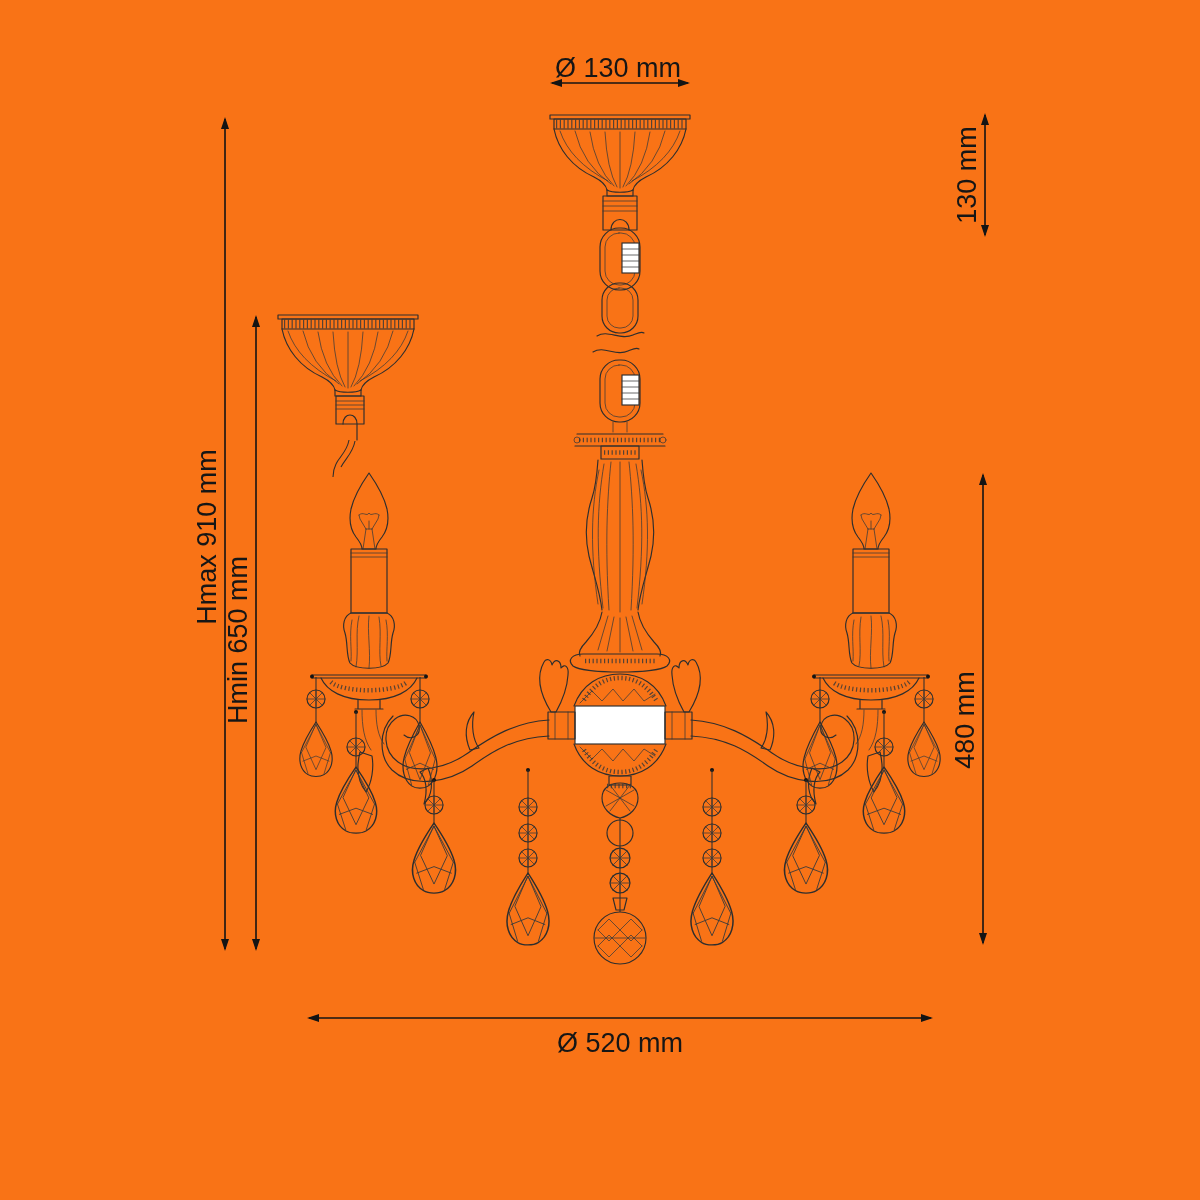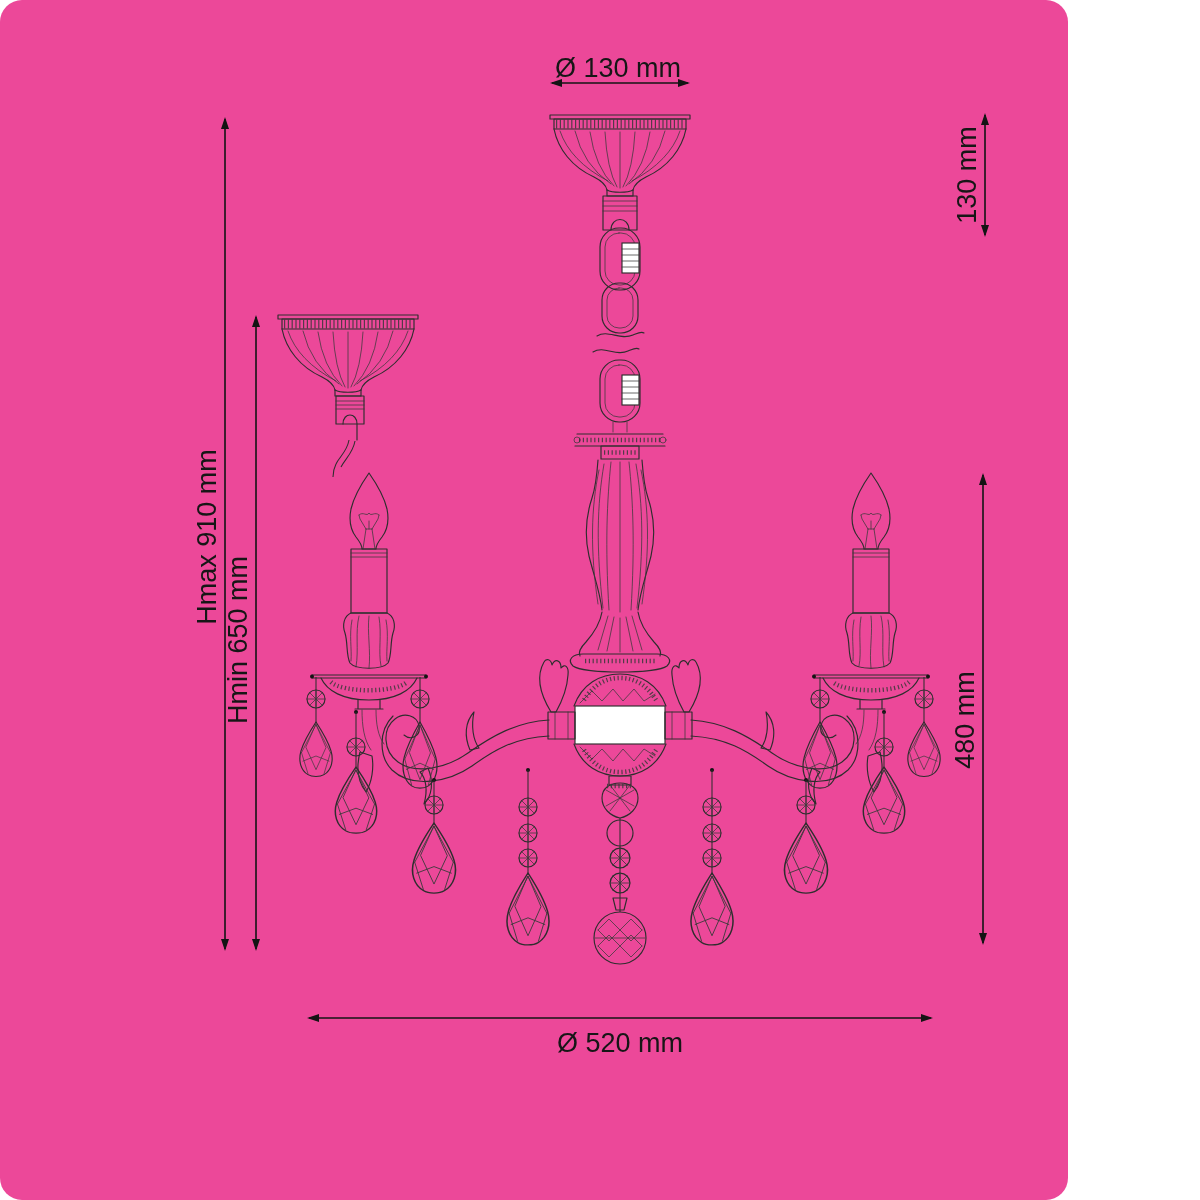--- a/index.html
+++ b/index.html
@@ -1,16 +1,16 @@
 <!DOCTYPE html>
 <html><head>
 <meta charset="utf-8">
 <style>
   html,body{margin:0;padding:0;background:#ffffff;}
-  #stage{position:relative;width:1068px;height:1200px;background:#ec4899;overflow:hidden;border-radius:22px;}
+  #stage{position:relative;width:1200px;height:1200px;background:#f97316;overflow:hidden;}
   svg{display:block;}
   .dim-text{font-family:"Liberation Sans",sans-serif;font-size:27px;fill:#161616;}
   .outline{fill:none;stroke:#2e2e2e;stroke-width:1.15;stroke-linecap:round;stroke-linejoin:round;}
   .fine{fill:none;stroke:#3a3a3a;stroke-width:0.75;stroke-linecap:round;}
   .tex{fill:none;stroke:#3a3a3a;stroke-width:4.5;stroke-dasharray:1.2 2.6;opacity:.85;}
   .dimline{stroke:#141414;stroke-width:1.6;fill:none;}
   .arrow{fill:#141414;stroke:none;}
   .wire{fill:none;stroke:#2e2e2e;stroke-width:1.05;}
   .whitefill{fill:#ffffff;stroke:#2e2e2e;stroke-width:1.15;}
 </style>

